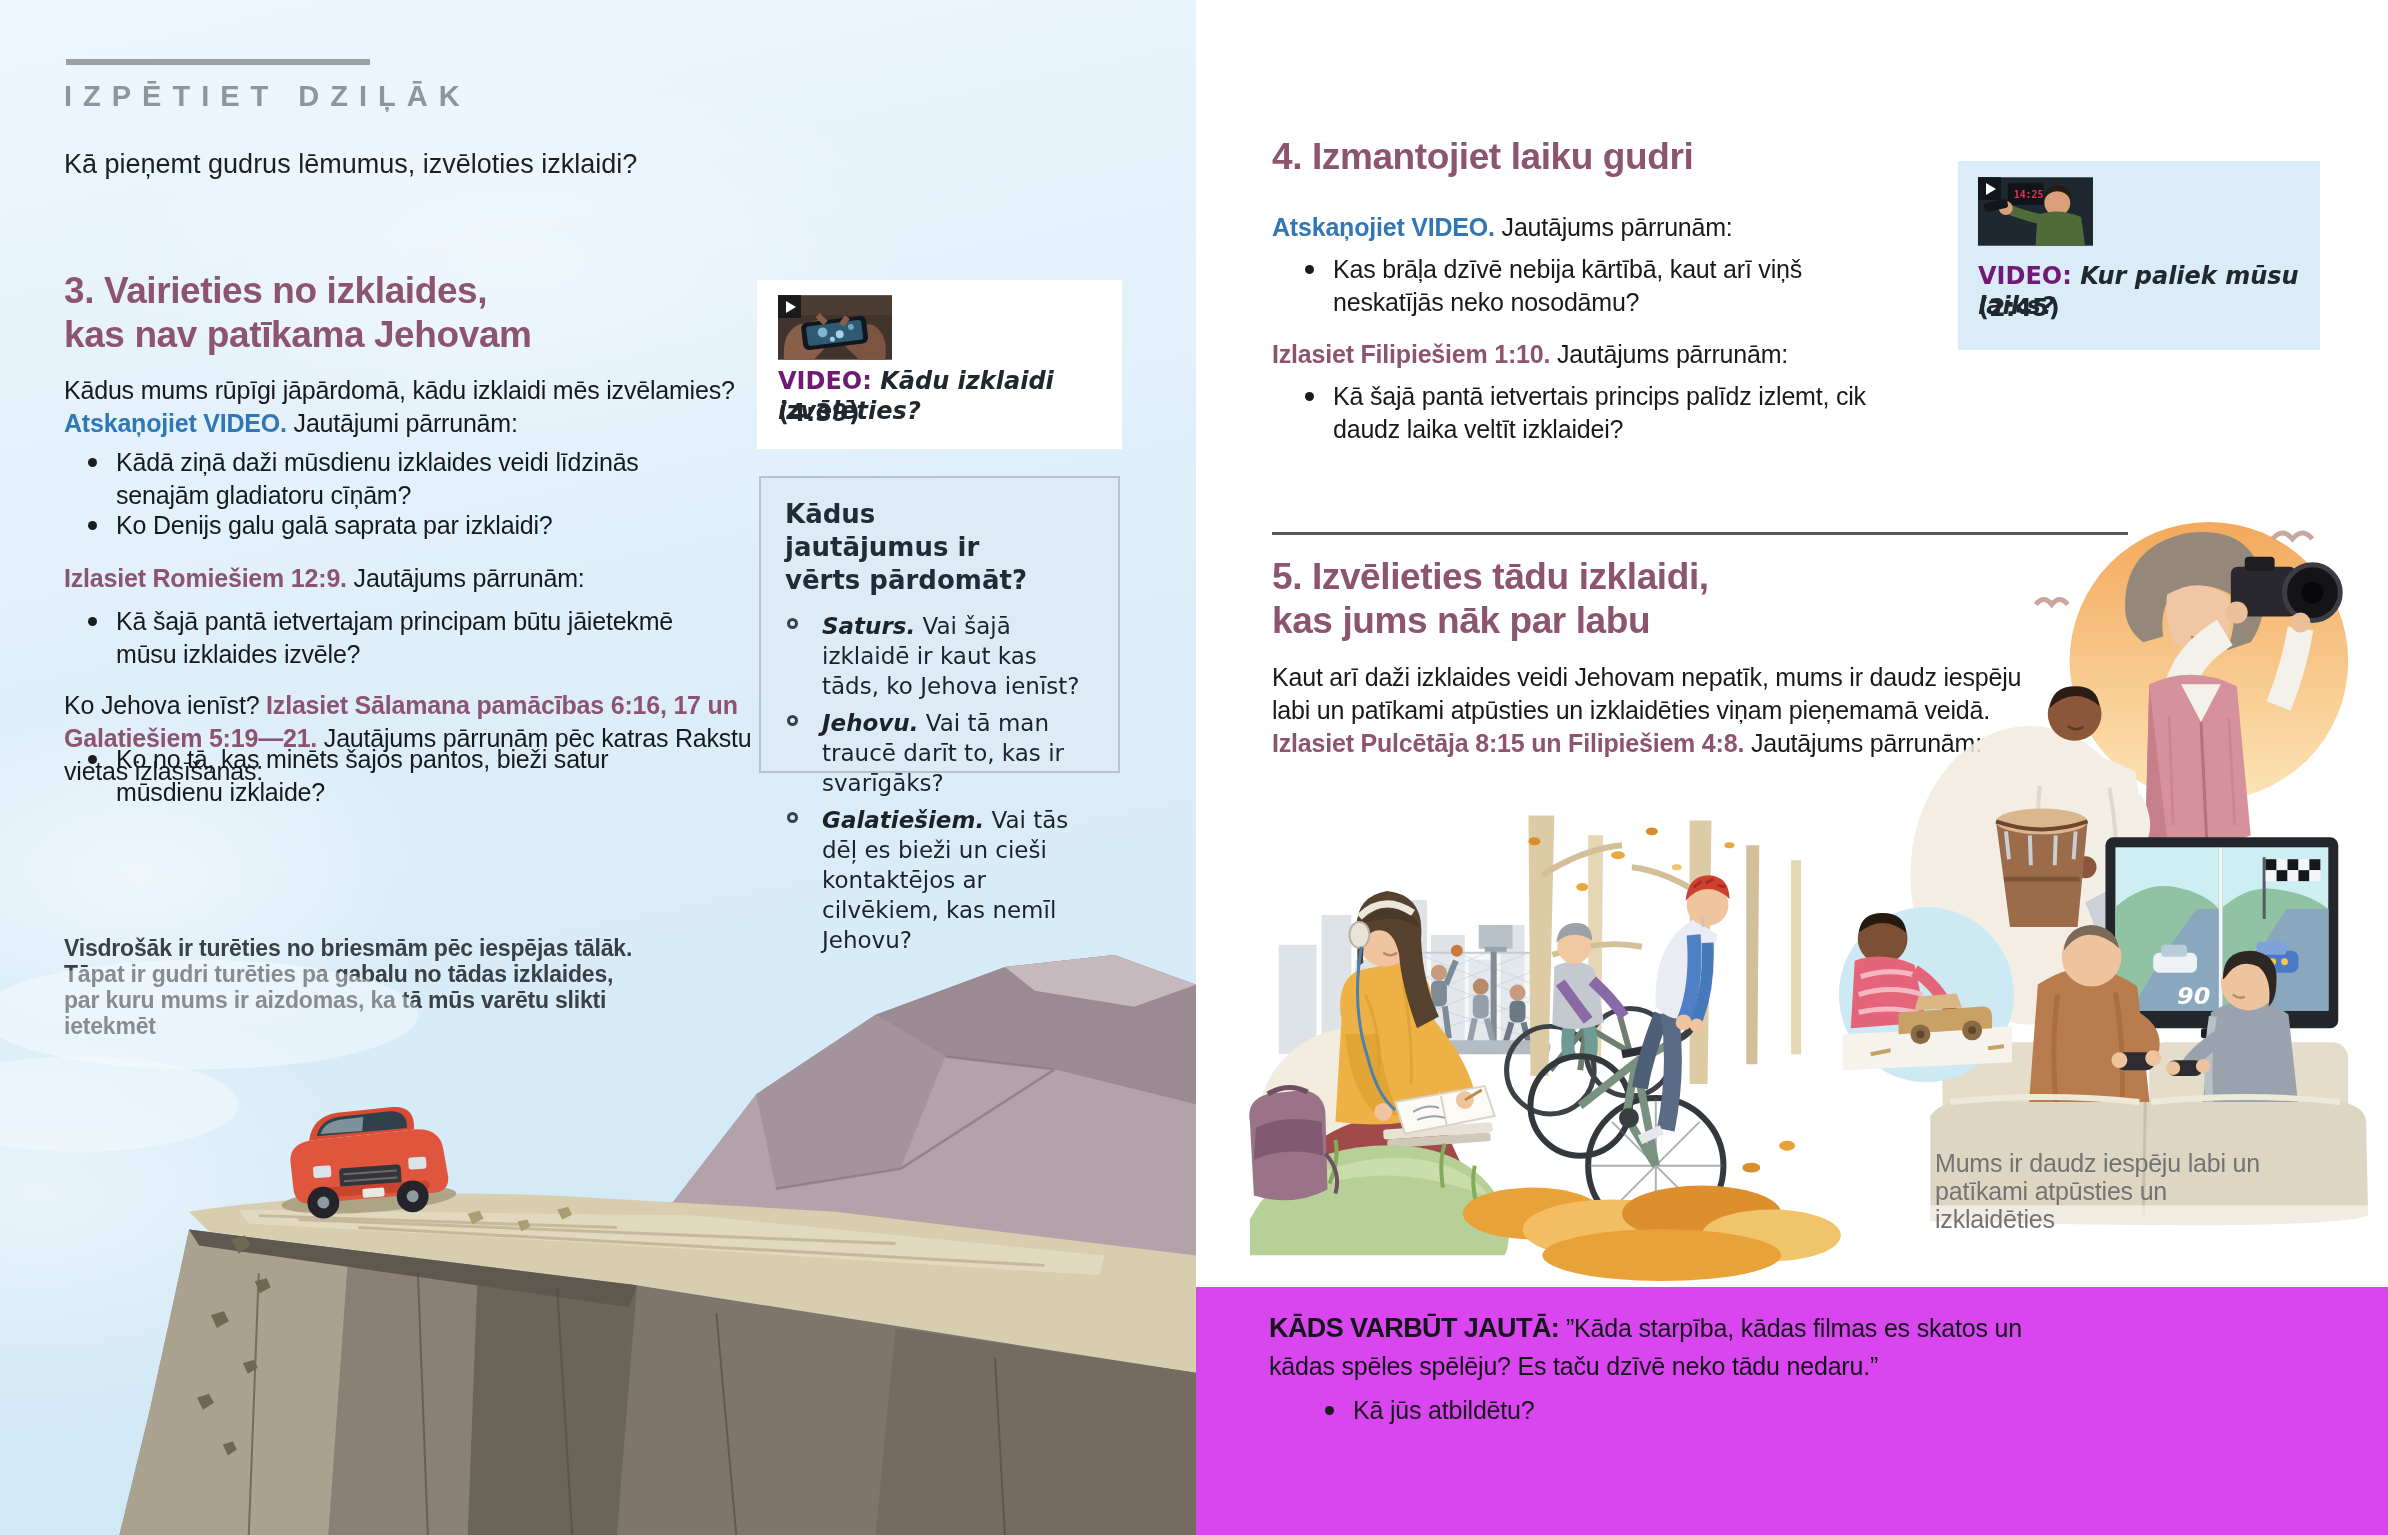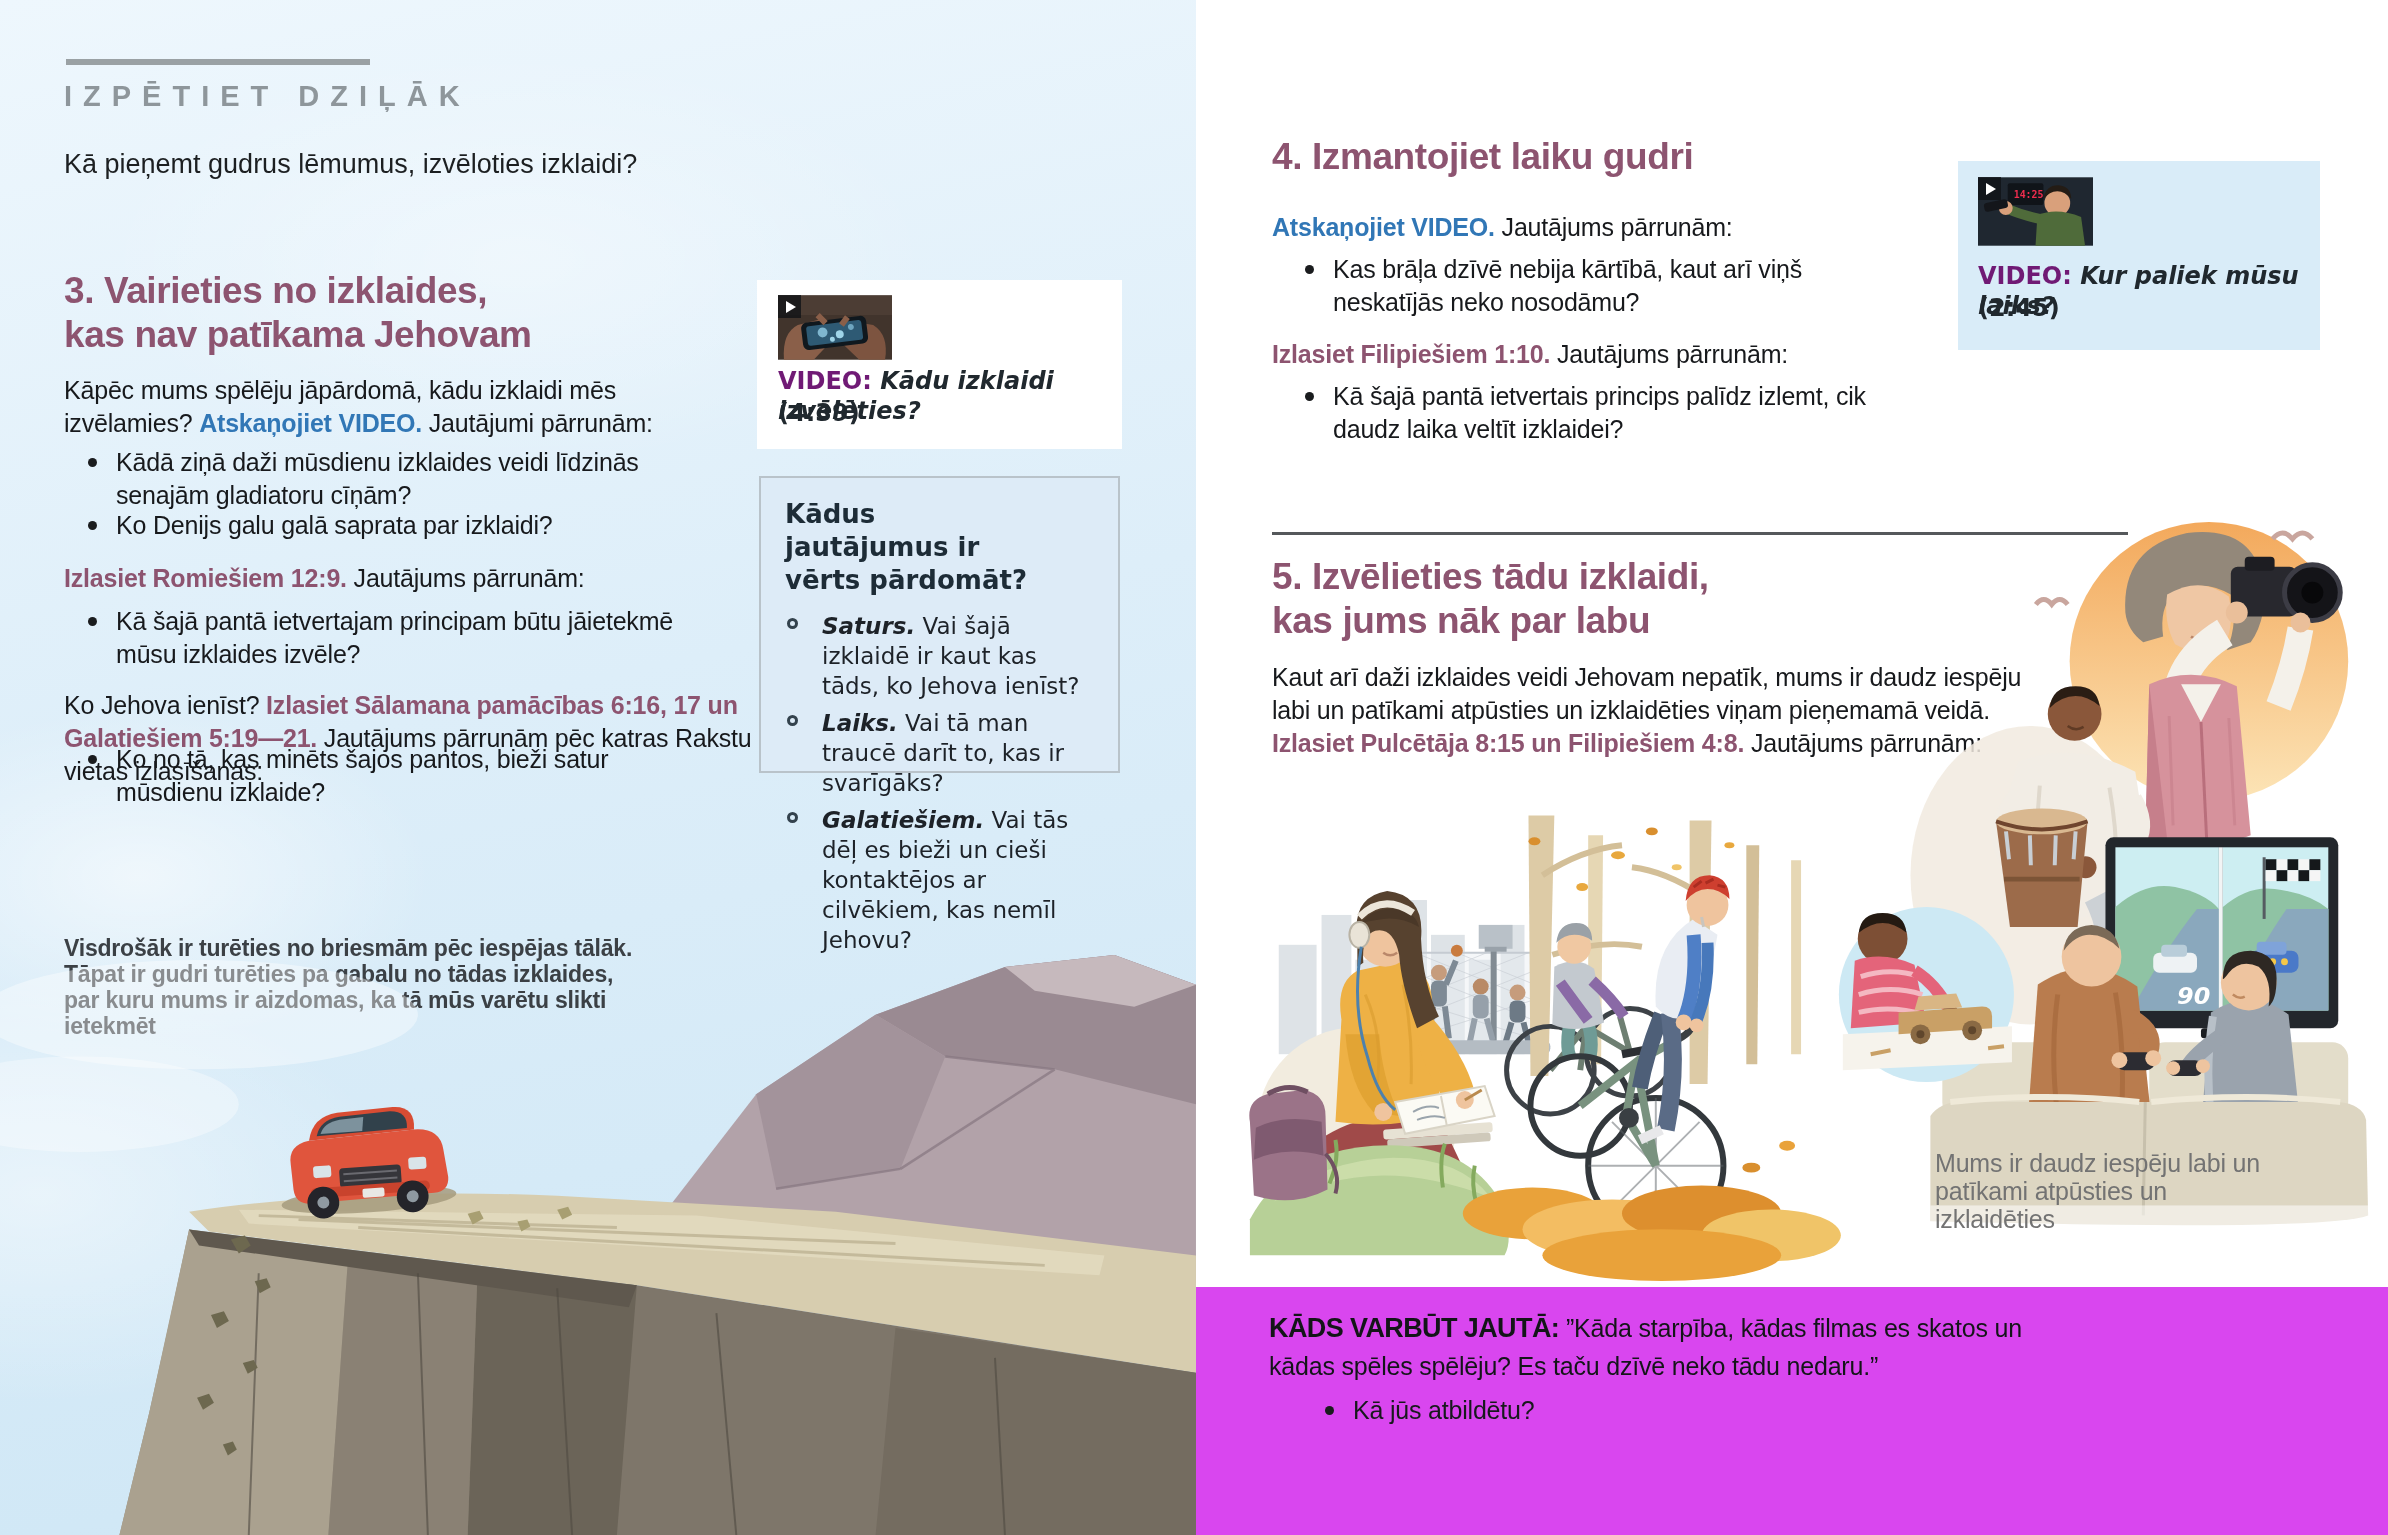--- a/index.html
+++ b/index.html
@@ -58,21 +58,21 @@
 
   <div class="left-page">
 
     <div class="abs rule" style="left:66px;top:59px;width:304px;height:6px"></div>
     <div class="abs eyebrow" style="left:64px;top:80px">IZPĒTIET DZIĻĀK</div>
     <div class="abs subtitle" style="left:64px;top:149px">Kā pieņemt gudrus lēmumus, izvēloties izklaidi?</div>
 
     <h2 class="abs h" style="left:64px;top:269px"><span>3. Vairieties no izklaides,</span><br><span>kas nav patīkama Jehovam</span></h2>
 
     <p class="abs body" style="left:64px;top:374px;width:687px">
-      <span>Kāpēc mums spēlēju jāpārdomā, kādu izklaidi mēs izvēlamies?</span>
+      <span>Kādus mums rūpīgi jāpārdomā, kādu izklaidi mēs izvēlamies?</span>
       <span class="bluetxt">Atskaņojiet VIDEO.</span>
       <span>Jautājumi pārrunām:</span>
     </p>
 
     <div class="li body" style="left:86px;top:446px;width:637px"><span class="dot"></span><span>Kādā ziņā daži mūsdienu izklaides veidi līdzinās senajām gladiatoru cīņām?</span></div>
     <div class="li body" style="left:86px;top:509px;width:637px"><span class="dot"></span><span>Ko Denijs galu galā saprata par izklaidi?</span></div>
 
     <p class="abs body" style="left:64px;top:562px;width:687px">
       <span class="plumtxt">Izlasiet Romiešiem 12:9.</span>
       <span>Jautājums pārrunām:</span>
@@ -114,21 +114,21 @@
       <p class="vcap" style="left:21px;top:86px;width:328px">
         <span class="vlabel">VIDEO:</span>
         <span class="vtitle">Kādu izklaidi izvēlēties?</span>
       </p>
       <p class="vdur" style="left:21px;top:119px">(4:39)</p>
     </div>
 
     <div class="qbox" style="left:759px;top:476px;width:361px;height:297px">
       <h3 class="qhead">Kādus jautājumus ir vērts pārdomāt?</h3>
       <div class="qli"><span class="ring"></span><span class="qlead">Saturs.</span> <span>Vai šajā izklaidē ir kaut kas tāds, ko Jehova ienīst?</span></div>
-      <div class="qli"><span class="ring"></span><span class="qlead">Laiks.</span> <span>Vai tā man traucē darīt to, kas ir svarīgāks?</span></div>
+      <div class="qli"><span class="ring"></span><span class="qlead">Jehovu.</span> <span>Vai tā man traucē darīt to, kas ir svarīgāks?</span></div>
       <div class="qli"><span class="ring"></span><span class="qlead">Galatiešiem.</span> <span>Vai tās dēļ es bieži un cieši kontaktējos ar cilvēkiem, kas nemīl Jehovu?</span></div>
     </div>
 
     <svg class="abs" style="left:0;top:945px" width="1196" height="590" viewBox="0 0 1202 593">
       <ellipse cx="200" cy="70" rx="220" ry="55" fill="#ffffff" opacity=".4"></ellipse>
       <ellipse cx="80" cy="160" rx="160" ry="48" fill="#ffffff" opacity=".35"></ellipse>
       <g>
         <path d="M640,305 L760,150 L880,70 L1010,22 L1120,10 L1202,40 L1202,340 L640,340 Z" fill="#b2a2a9"></path>
         <path d="M880,70 L1010,22 L1120,10 L1202,40 L1202,160 L1060,125 L950,112 Z" fill="#9a8a92"></path>
         <path d="M760,150 L880,70 L950,112 L905,225 L780,245 Z" fill="#a3939b"></path>

